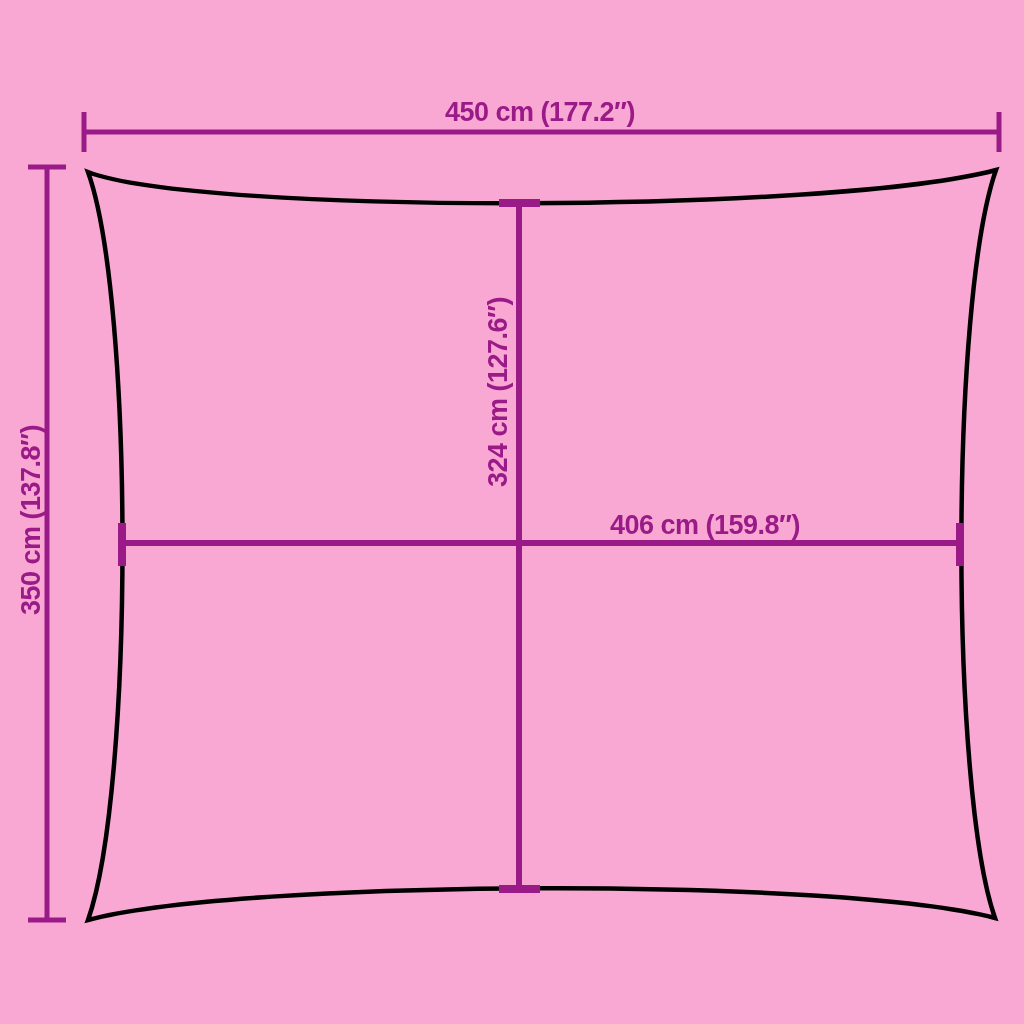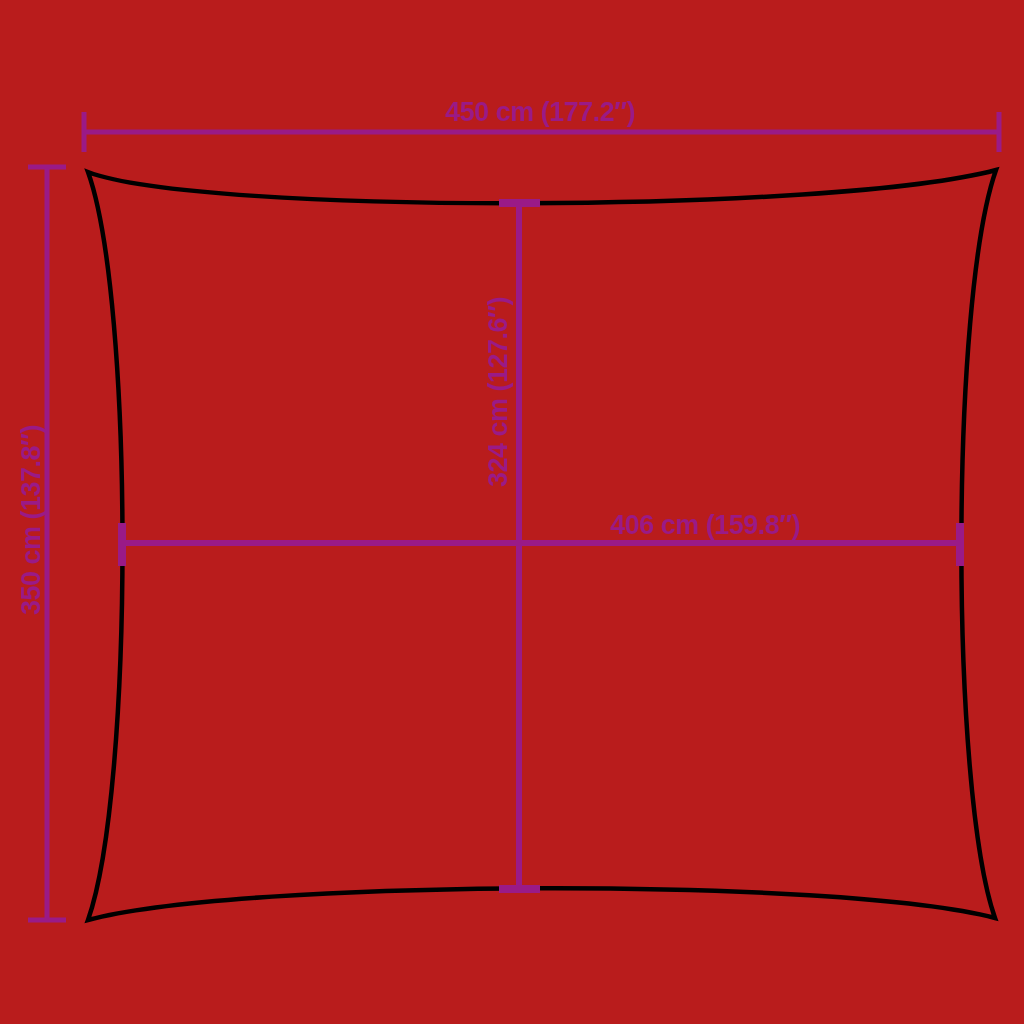--- a/index.html
+++ b/index.html
@@ -4,21 +4,21 @@
 <style>
   html, body {
     margin: 0;
     padding: 0;
     background: #ffffff;
   }
   .stage {
     position: relative;
     width: 1024px;
     height: 1024px;
-    background: #b91c1c;
+    background: #f9a8d4;
     overflow: hidden;
   }
   svg.diagram {
     display: block;
     width: 1024px;
     height: 1024px;
   }
   text.dim-label {
     font-family: "Liberation Sans", sans-serif;
     font-weight: bold;

